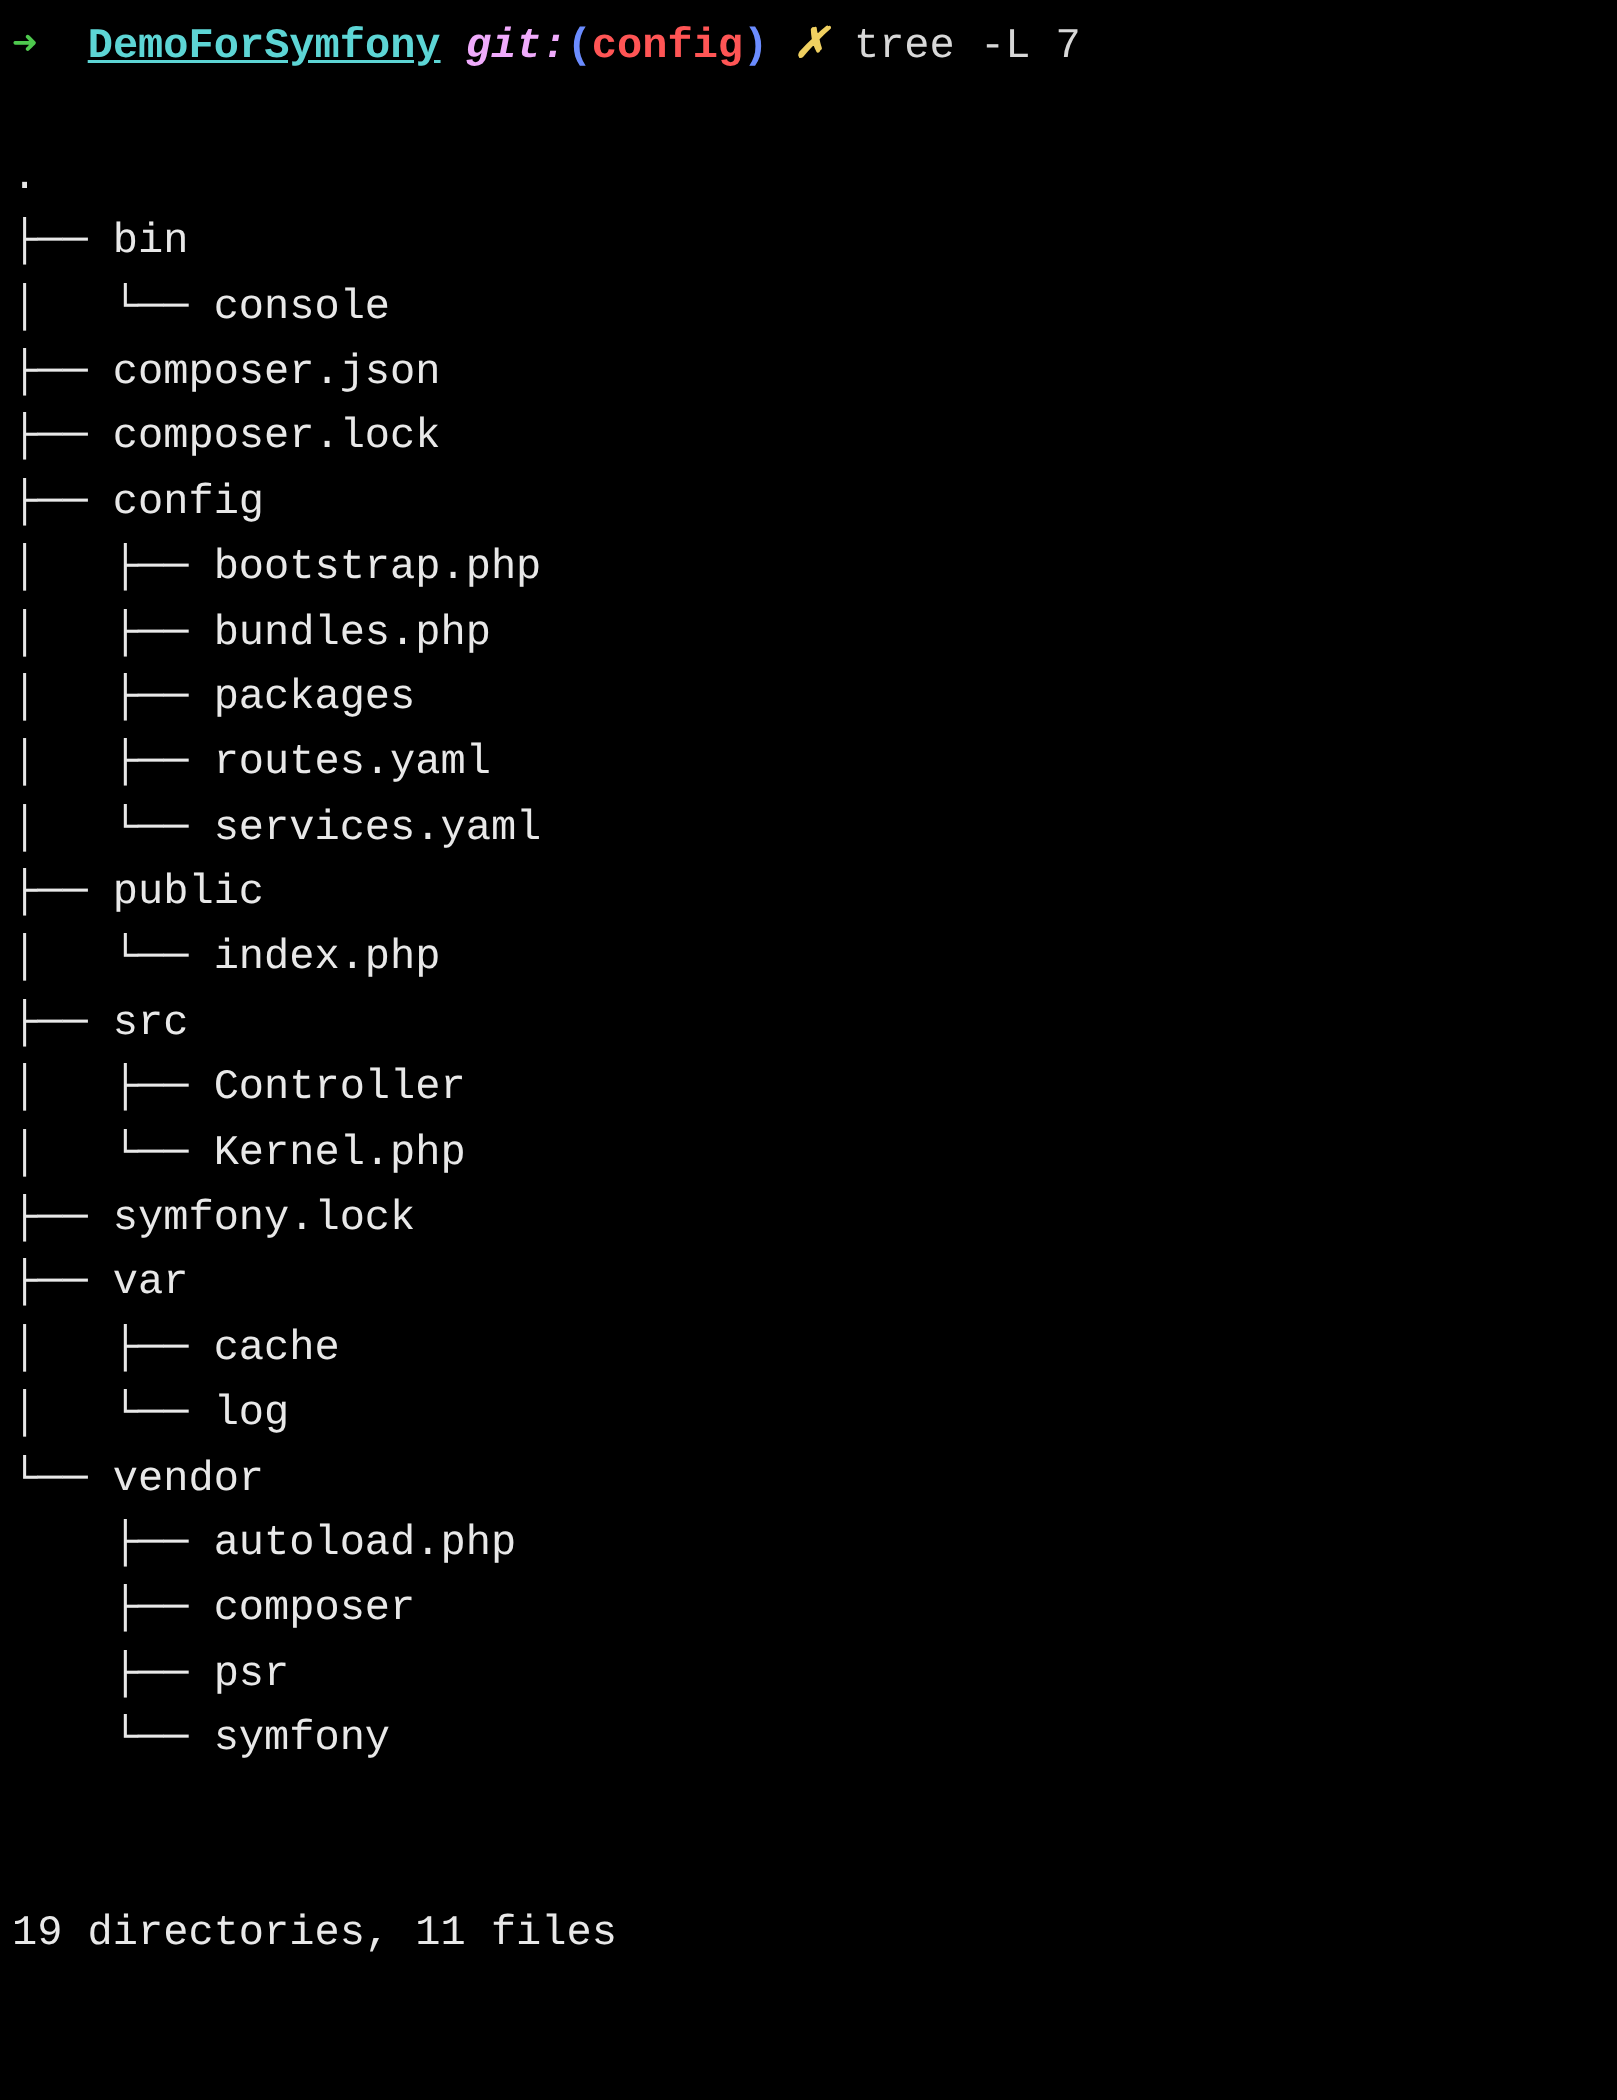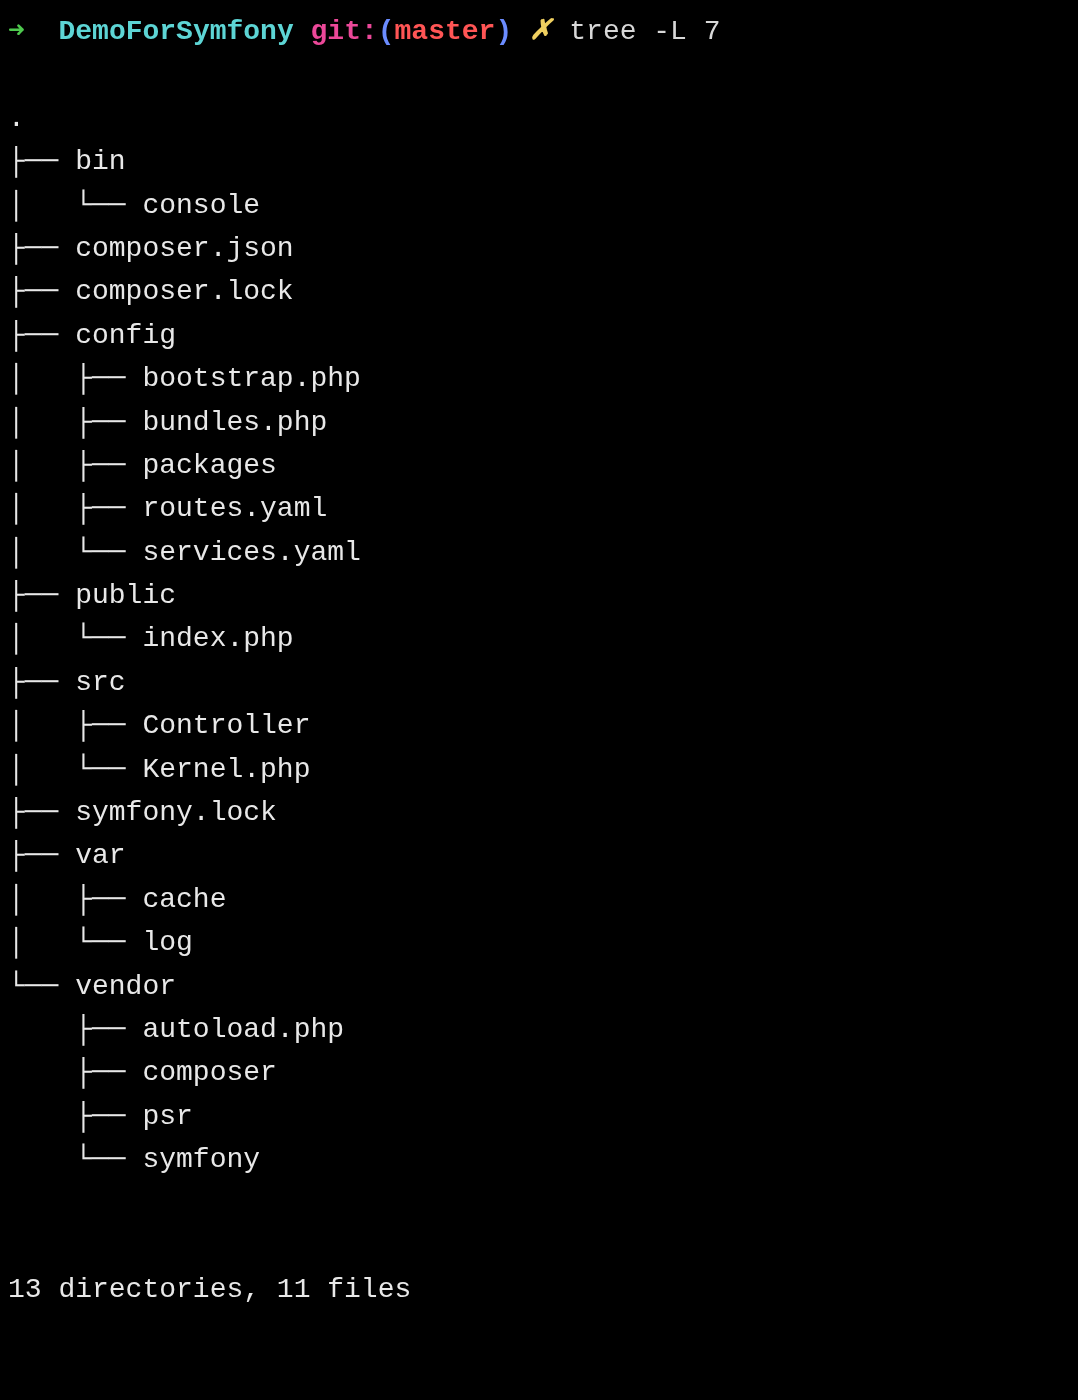--- a/index.html
+++ b/index.html
@@ -21,24 +21,26 @@
     .prompt-line {
       white-space: pre;
     }
     .arrow {
       color: #4ec94e;
       font-weight: bold;
     }
     .dir-name {
       color: #5dd5d5;
       font-weight: bold;
+      text-decoration: underline;
     }
     .git-label {
-      color: #ec4899;
+      color: #f0abfc;
       font-weight: bold;
+      font-style: italic;
     }
     .paren {
       color: #6b8cff;
       font-weight: bold;
     }
     .branch {
       color: #ff5555;
       font-weight: bold;
     }
     .dirty {
@@ -54,21 +56,21 @@
       color: #e8e8e8;
     }
     .summary {
       margin-top: 1.55em;
       color: #e8e8e8;
     }
   </style>
 </head>
 <body>
 
-<div class="prompt-line"><span class="arrow">➜</span>  <span class="dir-name">DemoForSymfony</span> <span class="git-label">git:</span><span class="paren">(</span><span class="branch">master</span><span class="paren">)</span> <span class="dirty">✗</span> <span class="command">tree -L 7</span></div>
+<div class="prompt-line"><span class="arrow">➜</span>  <span class="dir-name">DemoForSymfony</span> <span class="git-label">git:</span><span class="paren">(</span><span class="branch">config</span><span class="paren">)</span> <span class="dirty">✗</span> <span class="command">tree -L 7</span></div>
 
 <div class="tree-output">
 <span>.</span>
 <div id="tree-lines">├── bin
 │   └── console
 ├── composer.json
 ├── composer.lock
 ├── config
 │   ├── bootstrap.php
 │   ├── bundles.php
@@ -84,13 +86,13 @@
 ├── var
 │   ├── cache
 │   └── log
 └── vendor
     ├── autoload.php
     ├── composer
     ├── psr
     └── symfony</div>
 </div>
 
-<div class="summary">13 directories, 11 files</div>
+<div class="summary">19 directories, 11 files</div>
 
 </body></html>

